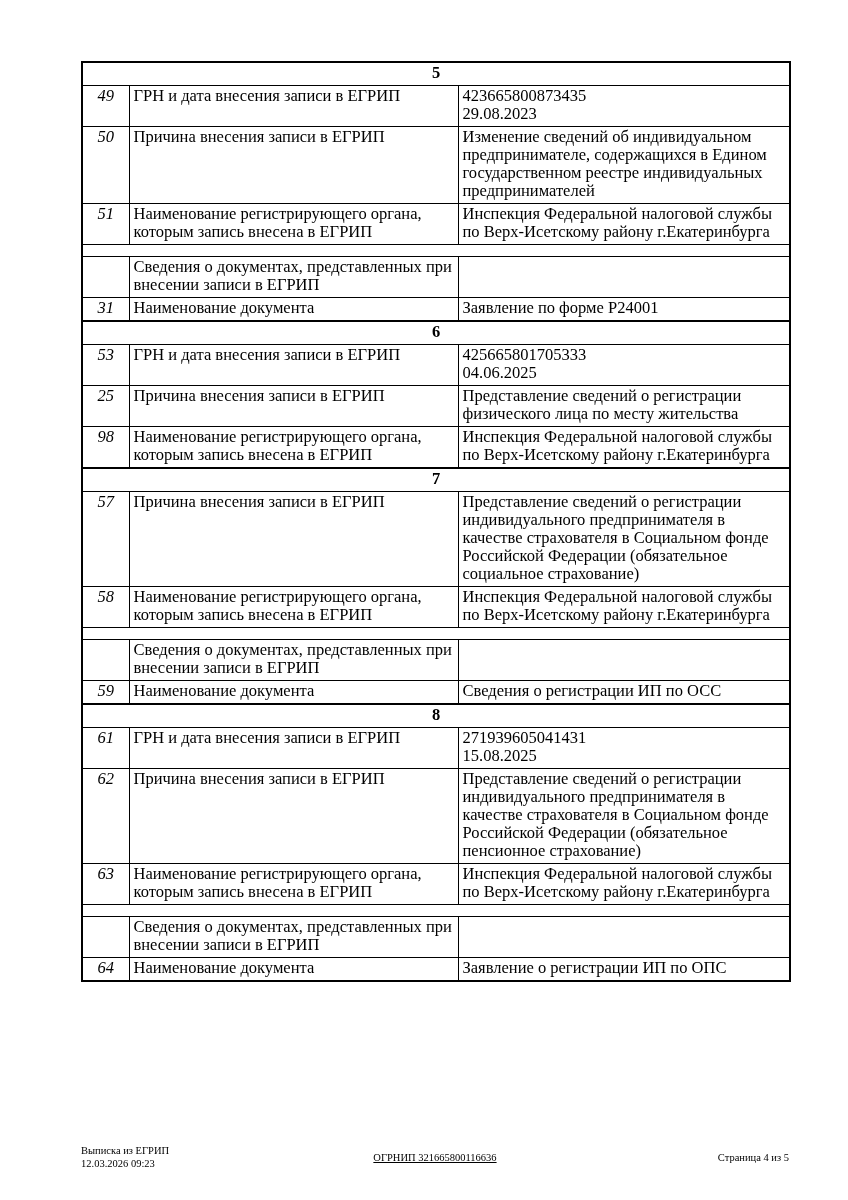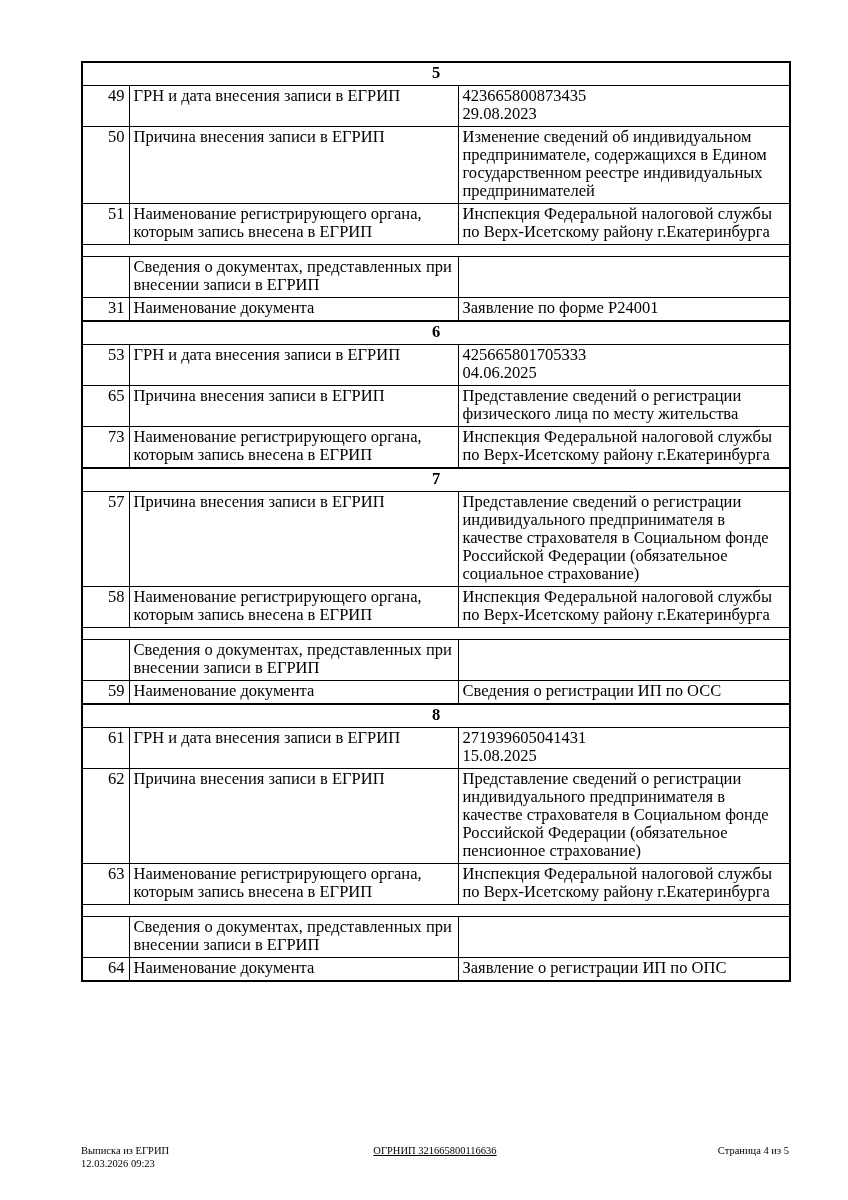--- a/index.html
+++ b/index.html
@@ -19,33 +19,33 @@
     table-layout: fixed;
   }
   table.doc td {
     border: 1px solid #000;
     padding: 1px 4px 3px 4px;
     font-size: 16.5px;
     line-height: 18px;
     vertical-align: top;
     overflow: hidden;
   }
-  td.num { text-align: right; }
+  td.num { text-align: center; font-style: italic; }
   tr.section td {
     font-weight: bold;
     text-align: center;
     border-top: 2px solid #000;
     padding: 1px 0 3px 0;
   }
   tr.spacer td { height: 11px; padding: 0; }
   tr.field td, tr.subheader td { background: #fff; }
 
   .footer {
     position: absolute; left: 81px; top: 1144px; width: 708px;
-    display: flex; align-items: flex-start;
+    display: flex; align-items: center;
     font-size: 10.5px; line-height: 13px;
   }
   .f-left   { width: 33%; text-align: left; }
   .f-center { width: 34%; text-align: center; text-decoration: underline; }
   .f-right  { width: 33%; text-align: right; }
 </style>
 </head>
 <body>
 
 <div class="page">
@@ -106,29 +106,29 @@
         </tr>
         <tr class="field">
           <td class="num">53</td>
           <td class="label">ГРН и дата внесения записи в ЕГРИП</td>
           <td class="value">
             <div>425665801705333</div>
             <div>04.06.2025</div>
           </td>
         </tr>
         <tr class="field">
-          <td class="num">65</td>
+          <td class="num">25</td>
           <td class="label">Причина внесения записи в ЕГРИП</td>
           <td class="value">
             <div>Представление сведений о регистрации</div>
             <div>физического лица по месту жительства</div>
           </td>
         </tr>
         <tr class="field">
-          <td class="num">73</td>
+          <td class="num">98</td>
           <td class="label">Наименование регистрирующего органа, которым запись внесена в ЕГРИП</td>
           <td class="value">
             <div>Инспекция Федеральной налоговой службы</div>
             <div>по Верх-Исетскому району г.Екатеринбурга</div>
           </td>
         </tr>
         <tr class="section">
           <td colspan="3">7</td>
         </tr>
         <tr class="field">

